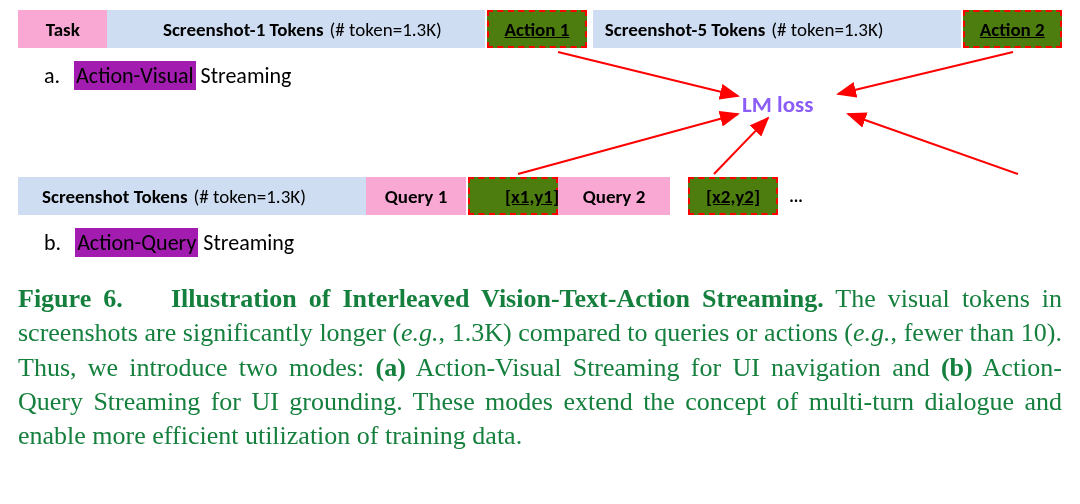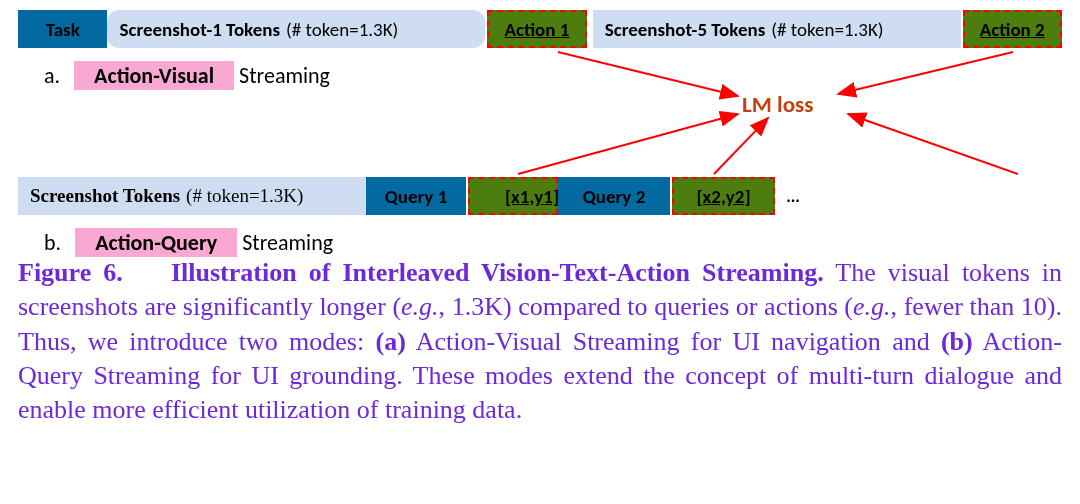--- a/index.html
+++ b/index.html
@@ -16,67 +16,68 @@
     .row-b { margin-top: 88px; }
     .cell {
       display: flex;
       align-items: center;
       justify-content: center;
       font-size: 19px;
       white-space: nowrap;
       font-family: -apple-system, "Segoe UI", Calibri, Arial, sans-serif;
     }
     .bold { font-weight: 700; }
-    .green { background: #0369a1; }
+    .green { background: #f9a8d4; }
     .blue { background: #ceddf1; }
     .yellow { background: #4d7c0f; text-decoration: underline; }
     .dashed-red { border: 2.5px dashed #ff0000; }
     .g1 { width: 90px; }
-    .b1 { width: 380px; padding-left: 12px; justify-content: flex-start; border-radius: 12px; }
+    .b1 { width: 380px; padding-left: 12px; justify-content: center; }
     .a1 { width: 100px; margin-left: 2px; }
     .b2 { width: 370px; margin-left: 6px; padding-left: 12px; justify-content: flex-start; }
     .a2 { width: 100px; margin-left: 2px; }
 
-    .bb1 { width: 348px; padding-left: 12px; justify-content: flex-start; font-family: Liberation Serif, serif; }
+    .bb1 { width: 348px; padding-left: 24px; justify-content: flex-start; }
     .q1 { width: 100px; }
     .xy1 { width: 90px; margin-left: 2px; padding-left: 38px; }
     .q2 { width: 112px; }
-    .xy2 { width: 103px; margin-left: 2px; }
+    .xy2 { width: 90px; margin-left: 18px; }
     .dots { width: 36px; background: transparent; font-size: 17px; }
     .qn { width: 100px; }
     .xyn { width: 90px; margin-left: 2px; }
 
     .sublabel {
       font-size: 22px;
       margin-top: 14px;
       padding-left: 26px;
       font-family: -apple-system, "Segoe UI", Calibri, Arial, sans-serif;
     }
     .sublabel .letter { margin-right: 14px; }
-    .highlight { background: #f9a8d4; padding: 1px 20px; font-weight: bold; }
+    .highlight { background: #a21caf; padding: 1px 2px; }
     svg.arrows {
       position: absolute;
       top: 0; left: 0;
       width: 1044px; height: 210px;
       pointer-events: none;
     }
     .lm-loss {
       position: absolute;
-      color: #c2410c;
+      color: #8b5cf6;
       font-weight: 700;
       font-size: 23px;
       left: 724px;
       top: 80px;
       font-family: -apple-system, "Segoe UI", Calibri, Arial, sans-serif;
     }
     .caption {
+      margin-top: 26px;
       font-size: 26px;
       line-height: 1.32;
       text-align: justify;
-      color: #6d28d9;
+      color: #15803d;
     }
     .caption .title { font-weight: 700; }
     .caption em { font-style: italic; }
   </style>
 </head>
 <body>
 
 <div class="diagram" style="position:relative;">
 
   <div class="row row-a">

